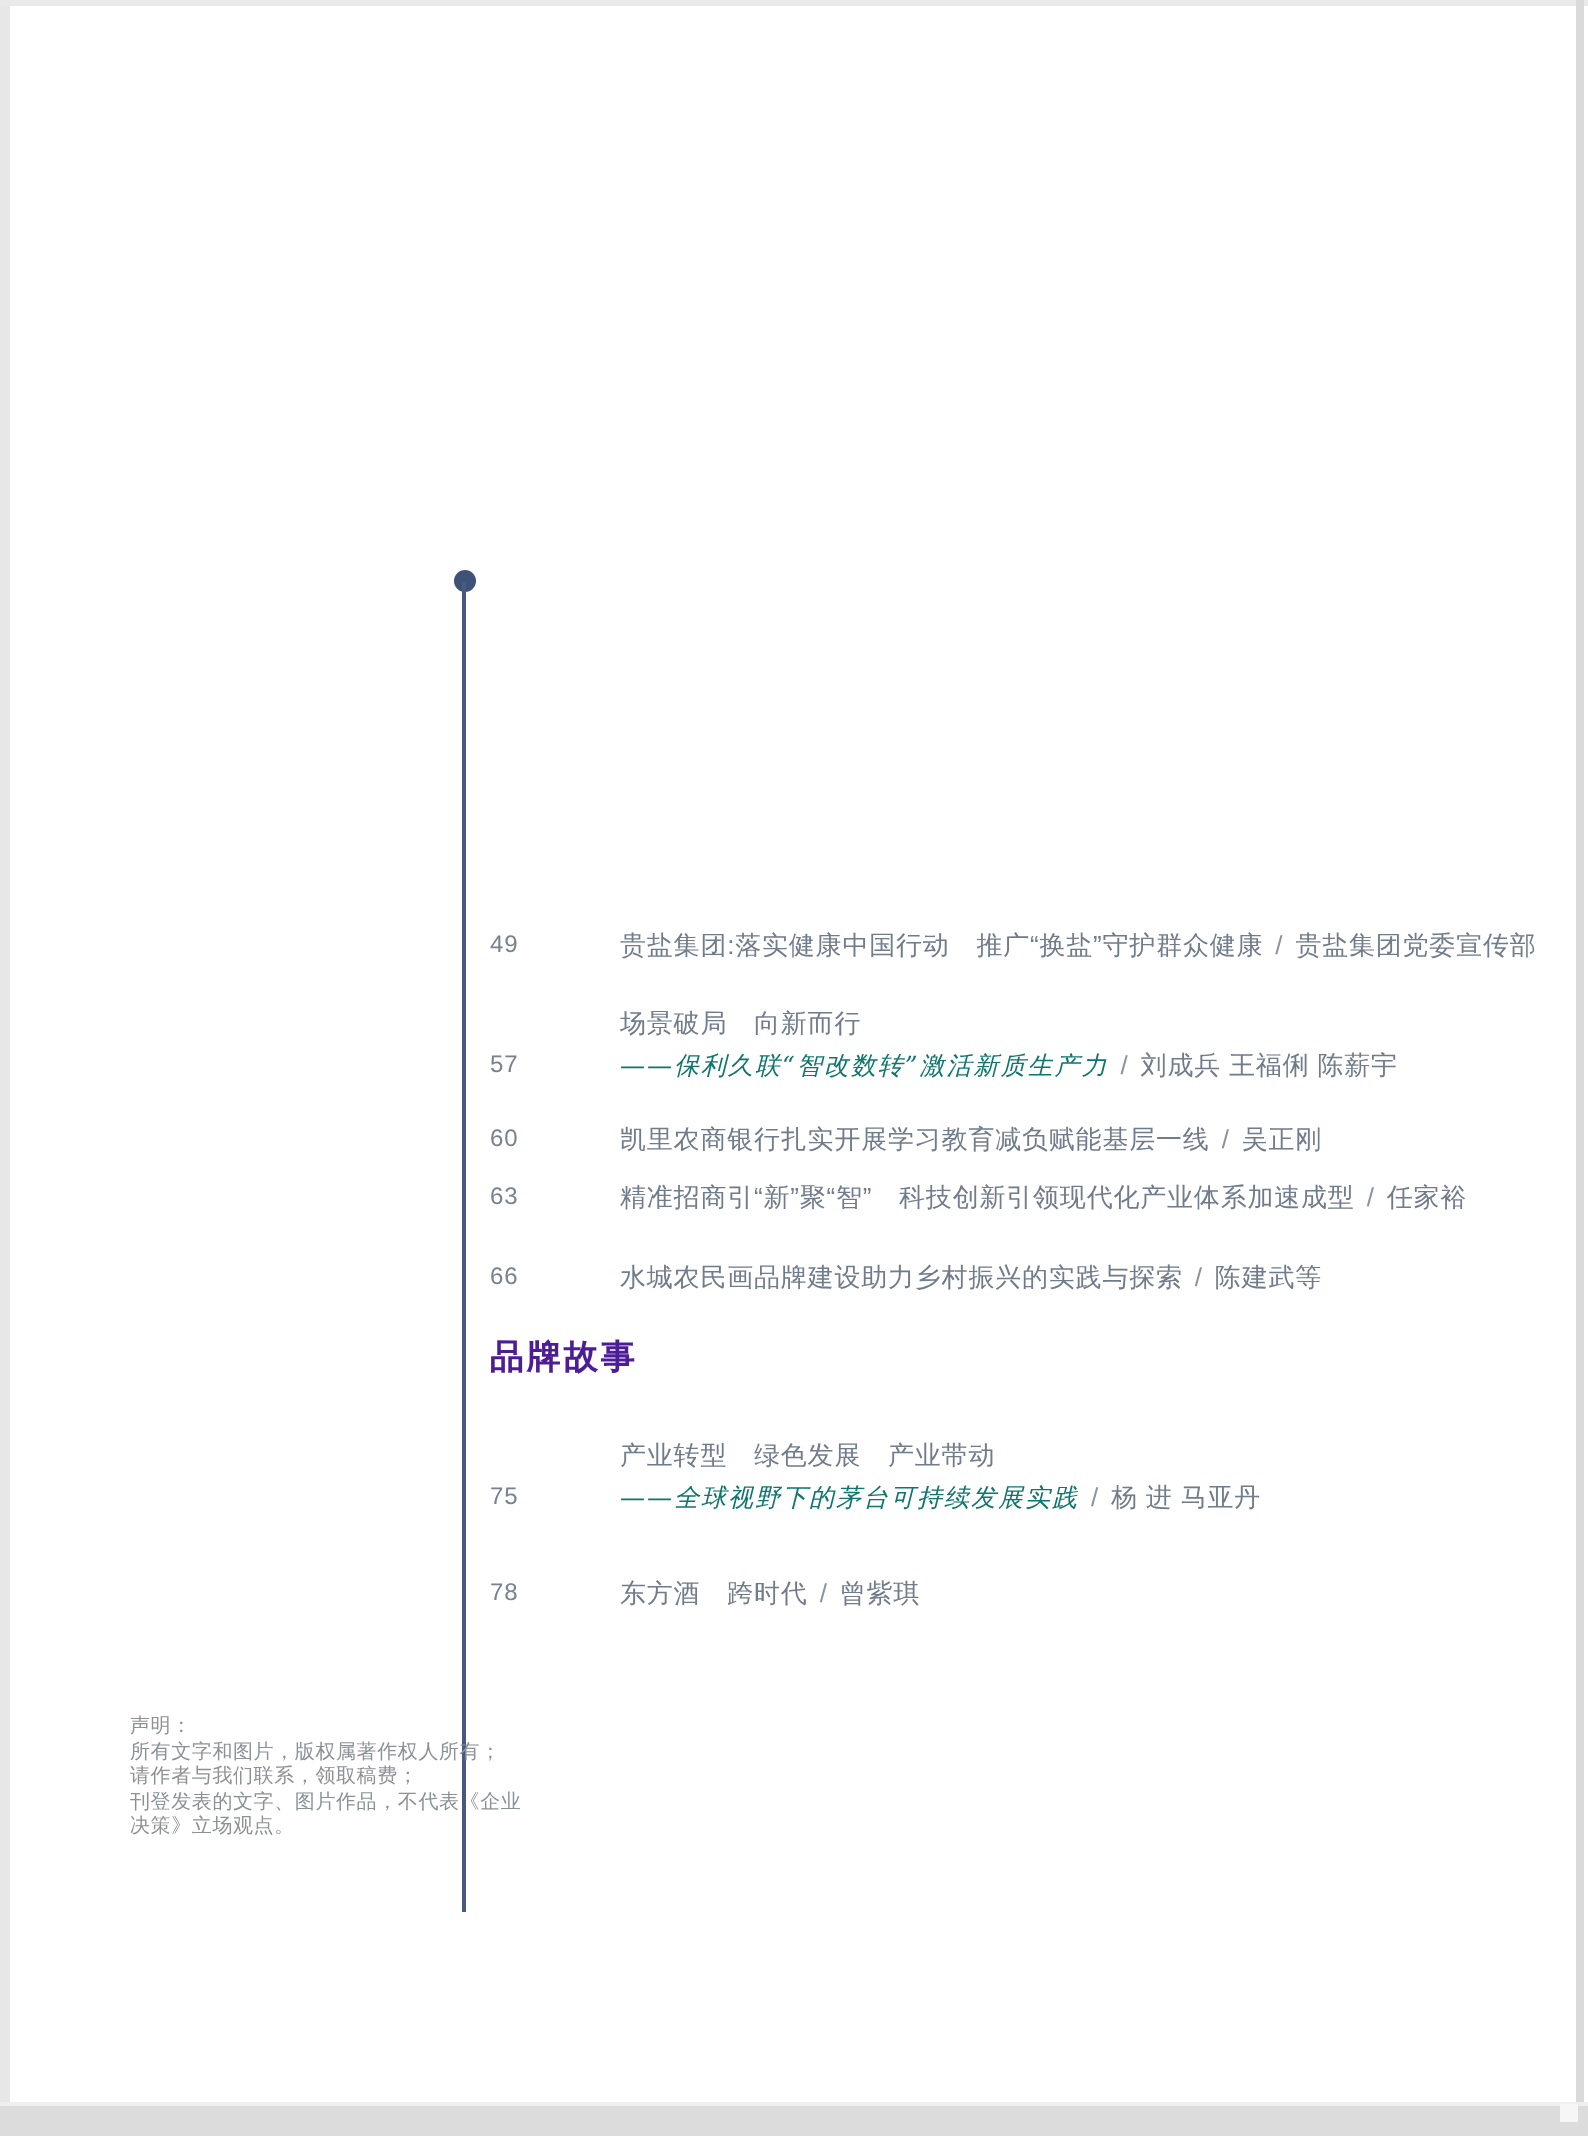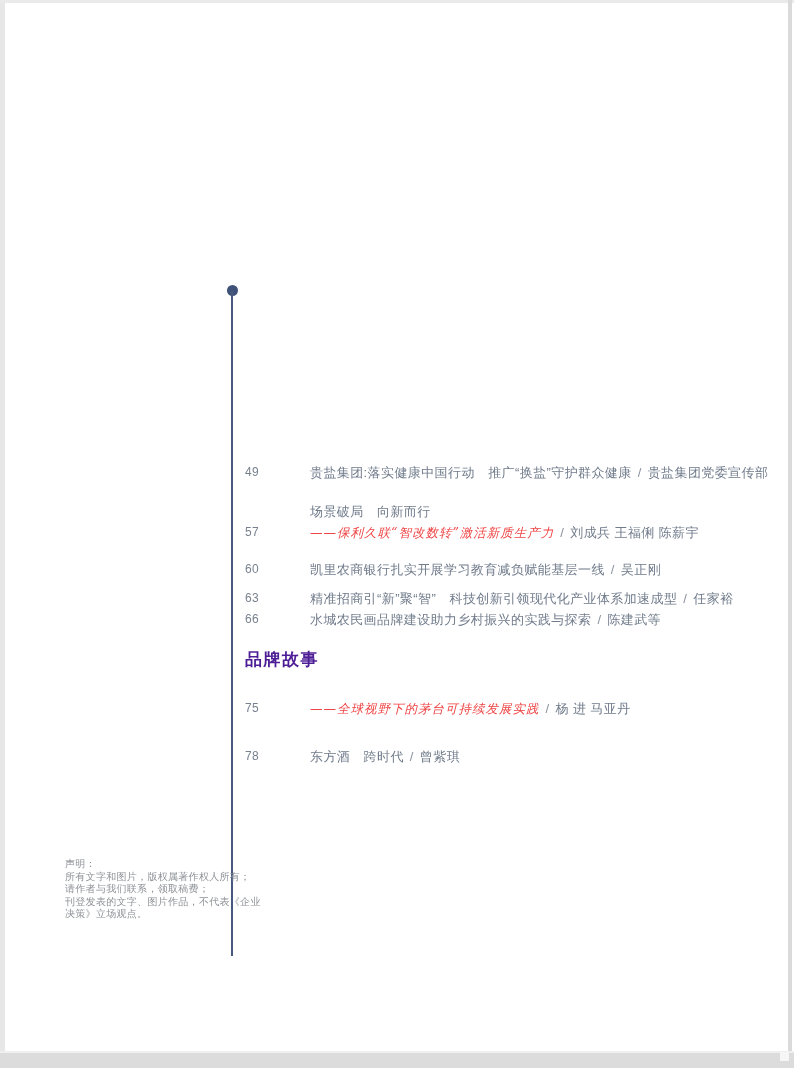--- a/index.html
+++ b/index.html
@@ -21,21 +21,21 @@
 
   
   .toc { position:absolute; left:245px; top:462px; width:535px; color:#707b8b; }
   .entry { display:flex; align-items:flex-end; font-size:13px; line-height:21px; letter-spacing:0.4px;gap:48px; }
   .entry .num { flex:none; width:17px; font-size:12px; color:#78828f; }
   .entry .lines { flex:1; }
   .sep { margin:0 6px; color:#8a93a0; }
   .sub-line { line-height:21px; }
   .sub-italic {
     font-family:"DejaVu Serif", serif;
-    font-style:italic; font-size:12.5px; letter-spacing:1px; color:#ef4444;
+    font-style:italic; font-size:12.5px; letter-spacing:1px; color:#0f766e;
   }
   .section-header {
     font-size:17px; font-weight:bold; color:#4c1d95;
     letter-spacing:1.5px; line-height:24px;
   }
 
   
   .disclaimer {
     position:absolute; left:65px; top:858px; width:170px;
     font-size:10px; line-height:12.6px; color:#8d9196; letter-spacing:0.3px;
@@ -79,33 +79,34 @@
     </div>
   </div>
 
   <div class="entry" style="margin-top:8px">
     <span class="num">63</span>
     <div class="lines">
       <div><span>精准招商引“新”聚“智”　科技创新引领现代化产业体系加速成型</span><span class="sep">/</span><span>任家裕</span></div>
     </div>
   </div>
 
-  <div class="entry" style="">
+  <div class="entry" style="margin-top:19px">
     <span class="num">66</span>
     <div class="lines">
       <div><span>水城农民画品牌建设助力乡村振兴的实践与探索</span><span class="sep">/</span><span>陈建武等</span></div>
     </div>
   </div>
 
 
   <div class="section-header" style="margin-top:18px">品牌故事</div>
 
   <div class="entry" style="margin-top:26px">
     <span class="num">75</span>
     <div class="lines">
+      <div><span>产业转型　绿色发展　产业带动</span></div>
       <div class="sub-line"><span class="sub-italic">——全球视野下的茅台可持续发展实践</span><span class="sep">/</span><span>杨 进 马亚丹</span></div>
     </div>
   </div>
 
   <div class="entry" style="margin-top:27px">
     <span class="num">78</span>
     <div class="lines">
       <div><span>东方酒　跨时代</span><span class="sep">/</span><span>曾紫琪</span></div>
     </div>
   </div>

